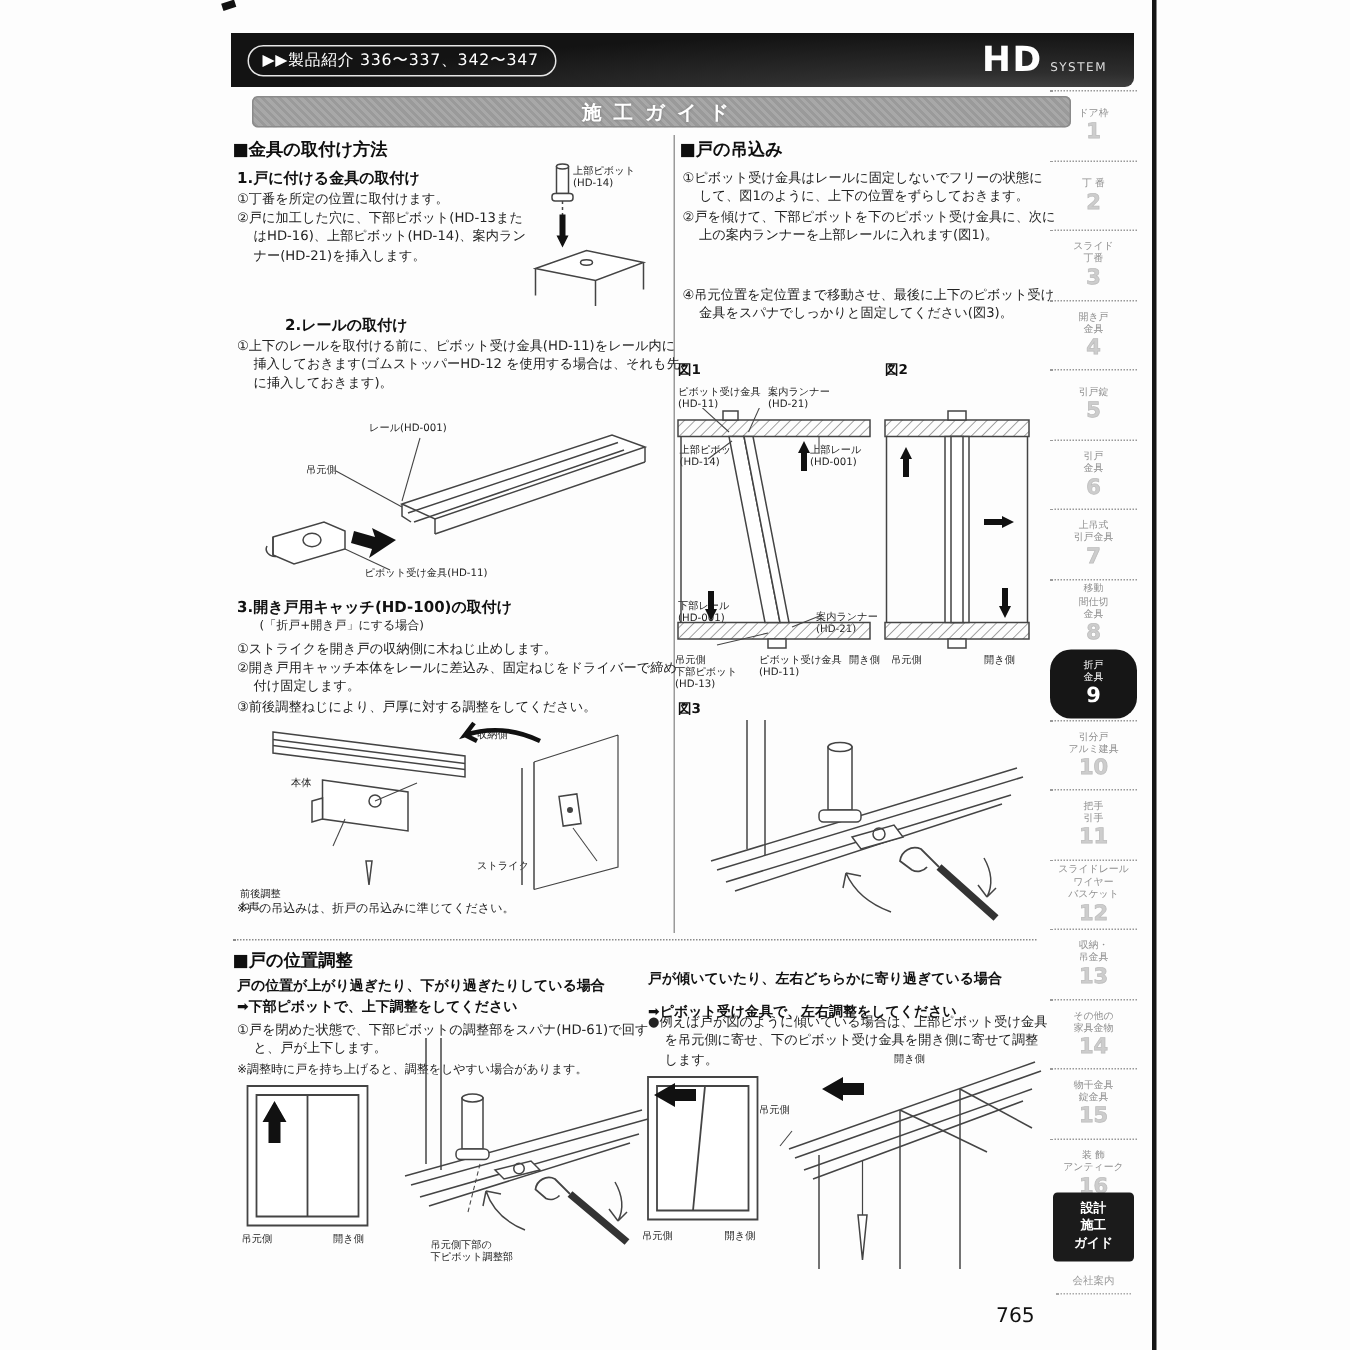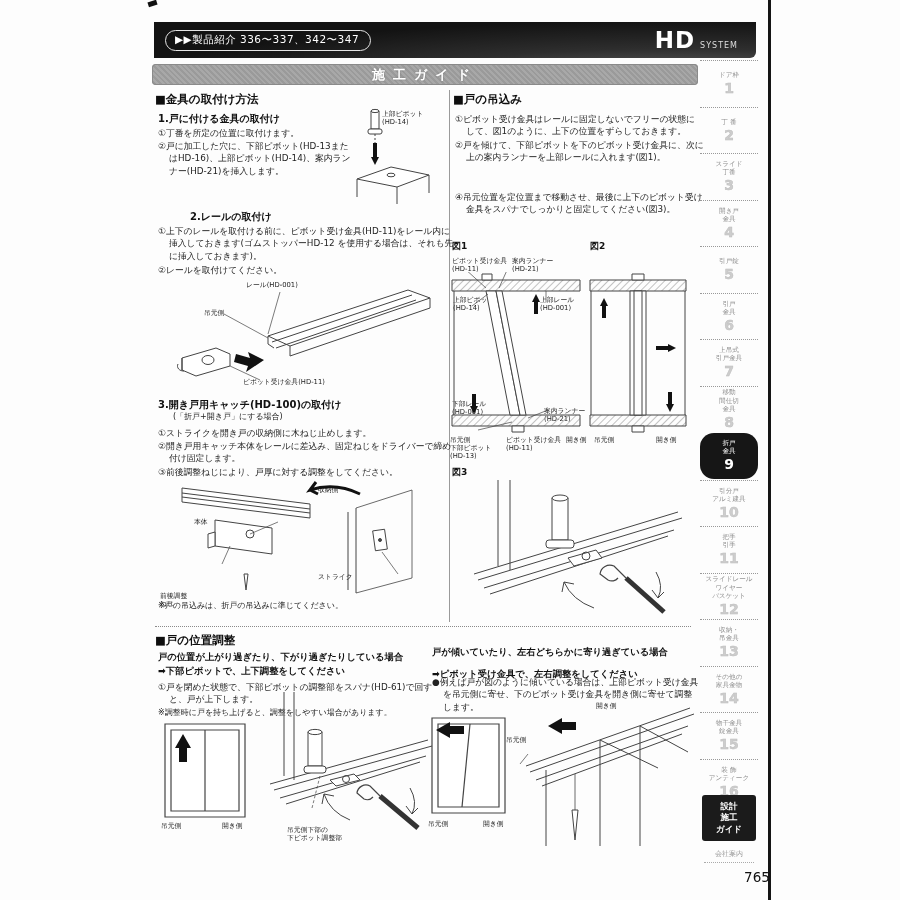--- a/index.html
+++ b/index.html
@@ -8,21 +8,21 @@
   .abs{position:absolute;}
   
   #band{left:154px;top:22px;width:602px;height:36px;
         background:radial-gradient(ellipse at 88% 160%, #6a6a6a 0%, #2e2e2e 38%, #131313 72%);
         border-radius:0 0 6px 0;}
   #pill{left:11px;top:8px;border:1.5px solid #e6e6e6;border-radius:11px;padding:2px 11px 3px 9px;
         color:#fff;font-size:10.5px;letter-spacing:.5px;}
   #brand{right:18px;top:5px;color:#fff;}
   #brand .hd{font-size:23px;font-weight:bold;letter-spacing:1px;}
   #brand .sys{font-size:8px;letter-spacing:1px;color:#ddd;}
-  #guidebar{left:152px;top:64px;width:546px;height:21px;border-radius:4px;
+  #guidebar{left:168px;top:64px;width:546px;height:21px;border-radius:4px;
         background:repeating-linear-gradient(45deg,#a8a8a8 0 2px,#9a9a9a 2px 4px);
         box-shadow:inset 0 0 0 1px #8a8a8a;display:flex;align-items:center;justify-content:center;}
   #guidebar span{color:#fff;font-weight:bold;font-size:13px;letter-spacing:8px;text-shadow:0 0 2px #777;}
   
   .h1{font-weight:bold;font-size:11.5px;color:#0e0e0e;}
   .h2{font-weight:bold;font-size:10px;color:#111;}
   .bodytxt{font-size:8.8px;line-height:1.42;color:#222;}
   .nl{padding-left:11px;text-indent:-11px;}
   .smalltxt{font-size:8px;color:#222;}
   .boldline{font-size:9.3px;font-weight:bold;color:#111;}
@@ -38,21 +38,21 @@
   .sb-num{font-size:14px;font-weight:bold;color:#cdcdcd;margin-top:1px;
           -webkit-text-stroke:.5px #bdbdbd;}
   .sb-item.active{background:#161616;border-radius:14px;border-top:none;margin:1px 0;}
   .sb-item.active .sb-label{color:#fff;}
   .sb-item.active .sb-num{color:#fff;-webkit-text-stroke:0;}
   #guide-tab{left:702px;top:795px;width:54px;height:46px;background:#1b1b1b;border-radius:3px;
              display:flex;align-items:center;justify-content:center;text-align:center;}
   #guide-tab span{color:#fff;font-size:8.5px;font-weight:bold;line-height:1.3;white-space:pre-line;}
   #sb-footer{left:700px;top:849px;width:58px;text-align:center;font-size:7px;color:#9a9a9a;}
   #sb-footline{left:704px;top:862px;width:50px;border-top:1px dotted #aaa;}
-  #pagenum{left:728px;top:869px;width:58px;text-align:center;font-size:13.5px;color:#111;
+  #pagenum{left:664px;top:869px;width:58px;font-size:13.5px;color:#111;
            font-family:"DejaVu Sans","Liberation Sans",sans-serif;}
   
   #scanline{left:768px;top:0;width:3px;height:900px;background:#151515;}
   #speck{left:148px;top:1px;width:9px;height:5px;background:#111;transform:rotate(-18deg);}
   svg{display:block;}
   svg *{vector-effect:non-scaling-stroke;}
 </style>
 </head>
 <body>
 
@@ -91,21 +91,20 @@
       <path d="M12 74 L46 62 L84 70 L52 82 Z" fill="#fff"></path>
       <line x1="52" y1="82" x2="52" y2="99"></line>
       <line x1="84" y1="70" x2="84" y2="88"></line>
       <line x1="12" y1="74" x2="12" y2="92"></line>
       <ellipse cx="46" cy="70" rx="4" ry="1.8"></ellipse>
     </g>
   </svg>
 
   <div class="abs h2" style="left:158px;top:210px;margin-left:32px;">2.レールの取付け</div>
   <div class="abs bodytxt nl" style="left:158px;top:225px;width:288px;">①上下のレールを取付ける前に、ピボット受け金具(HD-11)をレール内に挿入しておきます(ゴムストッパーHD-12 を使用する場合は、それも先に挿入しておきます)。</div>
-  <div class="abs bodytxt nl" style="left:158px;top:264px;width:288px;">②レールを取付けてください。</div>
 
   <div class="abs fl" style="left:246px;top:281px;">レール(HD-001)</div>
   <div class="abs fl" style="left:204px;top:309px;">吊元側</div>
   <div class="abs fl" style="left:243px;top:378px;">ピボット受け金具(HD-11)</div>
   <svg class="abs" style="left:172px;top:278px;" width="268" height="108" viewBox="0 0 268 108">
     <g stroke="#444" fill="none" stroke-width="1">
       <path d="M96 58 L236 12 L258 20 L118 68 Z" fill="#fff"></path>
       <line x1="100" y1="64" x2="240" y2="17"></line>
       <line x1="104" y1="70" x2="244" y2="22"></line>
       <line x1="118" y1="68" x2="118" y2="78"></line>

